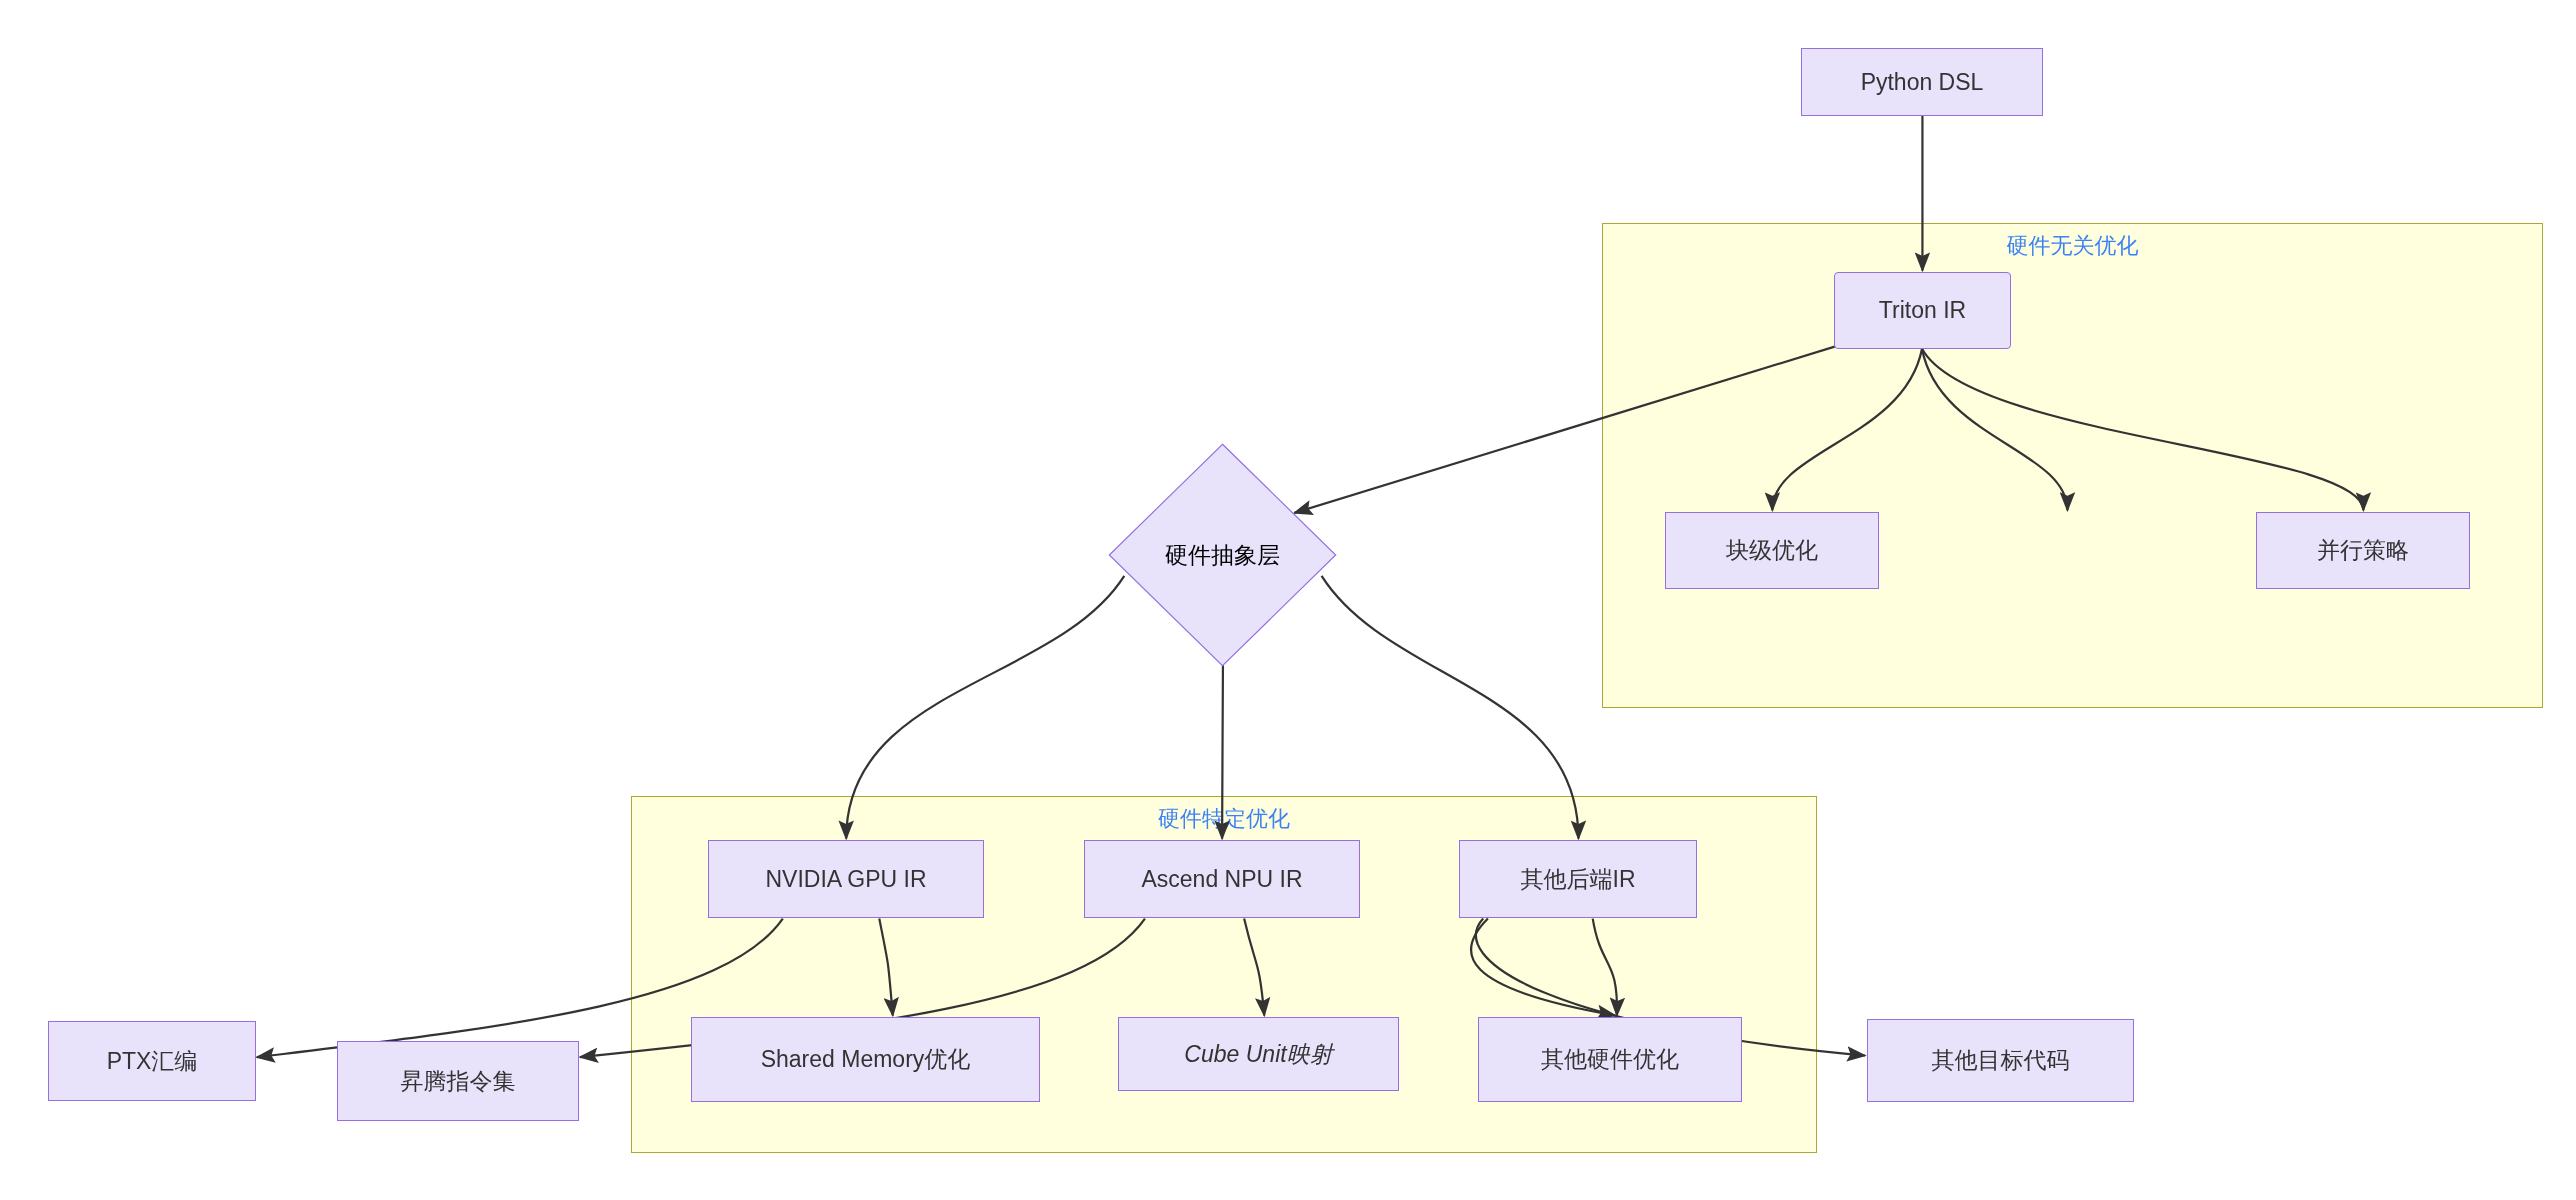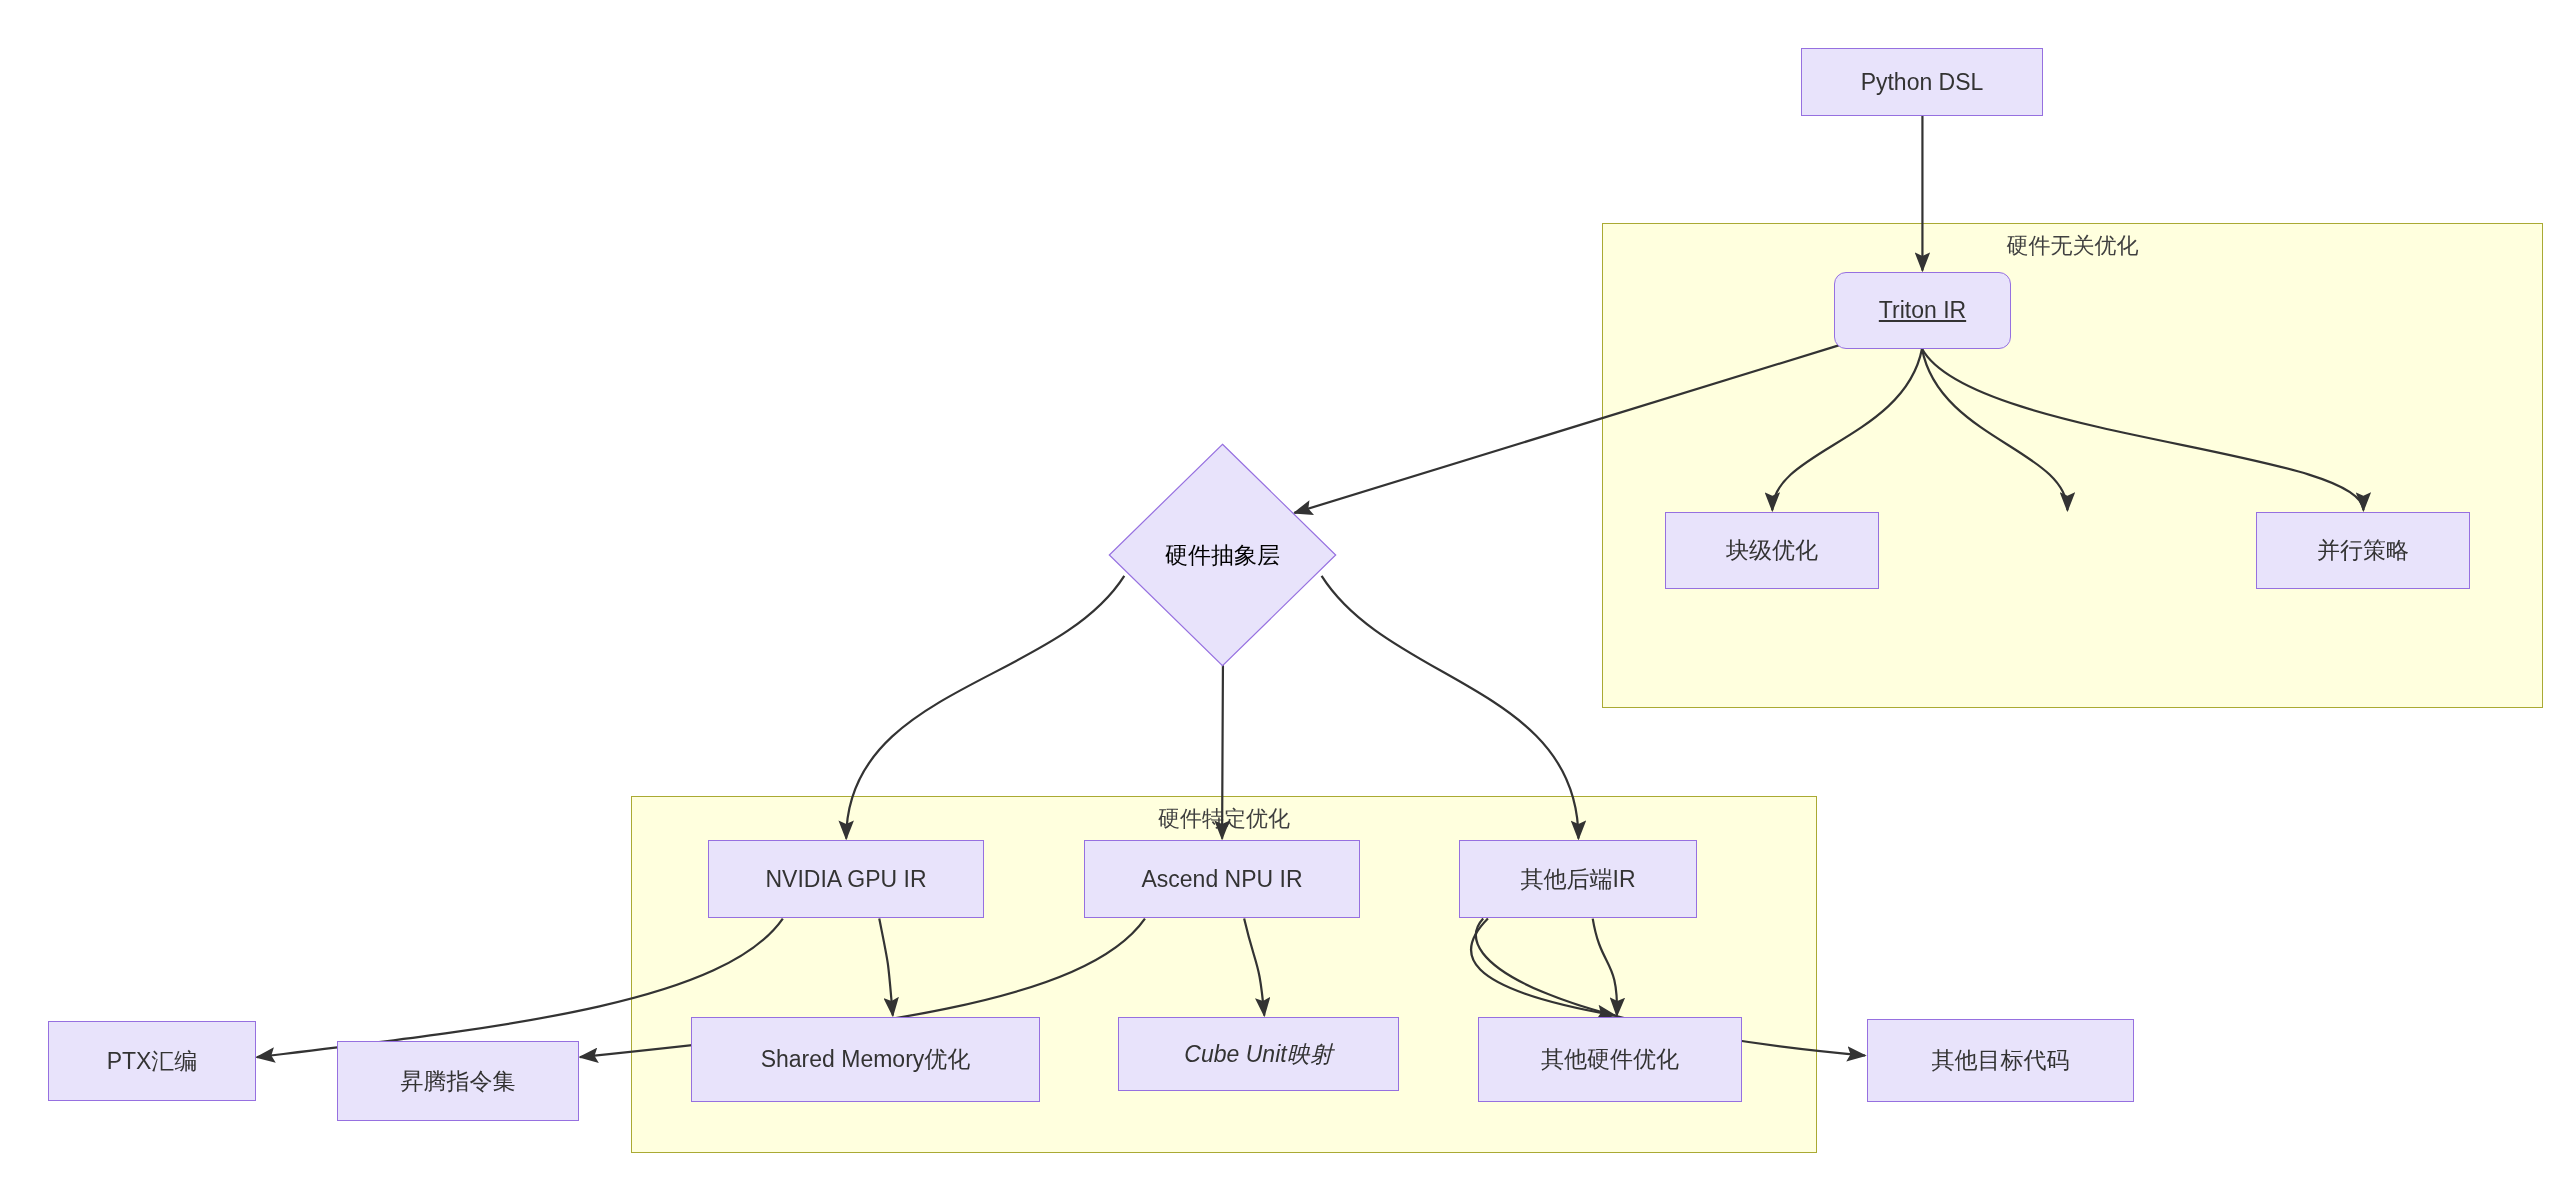--- a/index.html
+++ b/index.html
@@ -32,40 +32,39 @@
     border: 1.7px solid #aaaa33;
     box-sizing: border-box;
   }
   .cluster-label {
     position: absolute;
     top: 8.5px;
     left: 0;
     width: 100%;
     text-align: center;
     font-size: 22px;
-    color: #404040;
+    color: #3b82f6;
     line-height: 1.2;
   }
   .node {
     position: absolute;
     box-sizing: border-box;
     background: #e8e3fb;
     border: 1.7px solid #9670e0;
     display: flex;
     align-items: center;
     justify-content: center;
     text-align: right;
     color: #333333;
     font-size: 23px;
     line-height: 1.25;
     padding: 1.7px 8.5px;
   }
   .node.rounded {
-    border-radius: 12px;
-    text-decoration: underline;
+    border-radius: 4px;
   }
   .node-label {
     pointer-events: none;
     white-space: nowrap;
   }
   .diamond-wrap {
     position: absolute;
     display: flex;
     align-items: center;
     justify-content: center;

